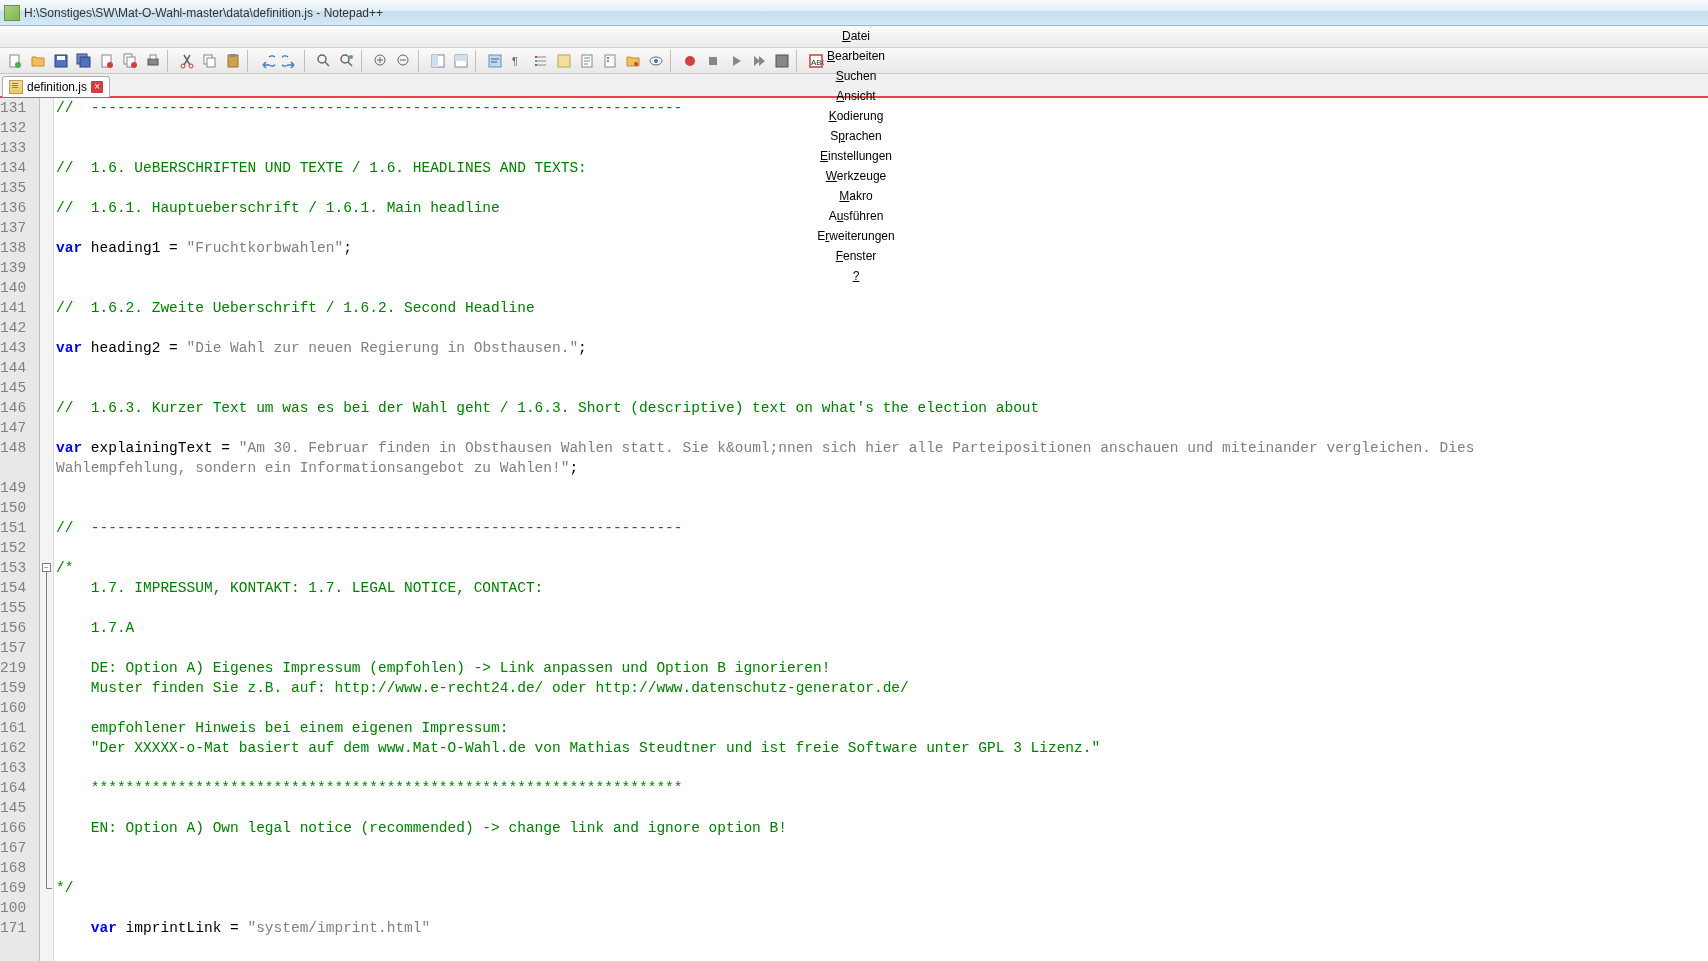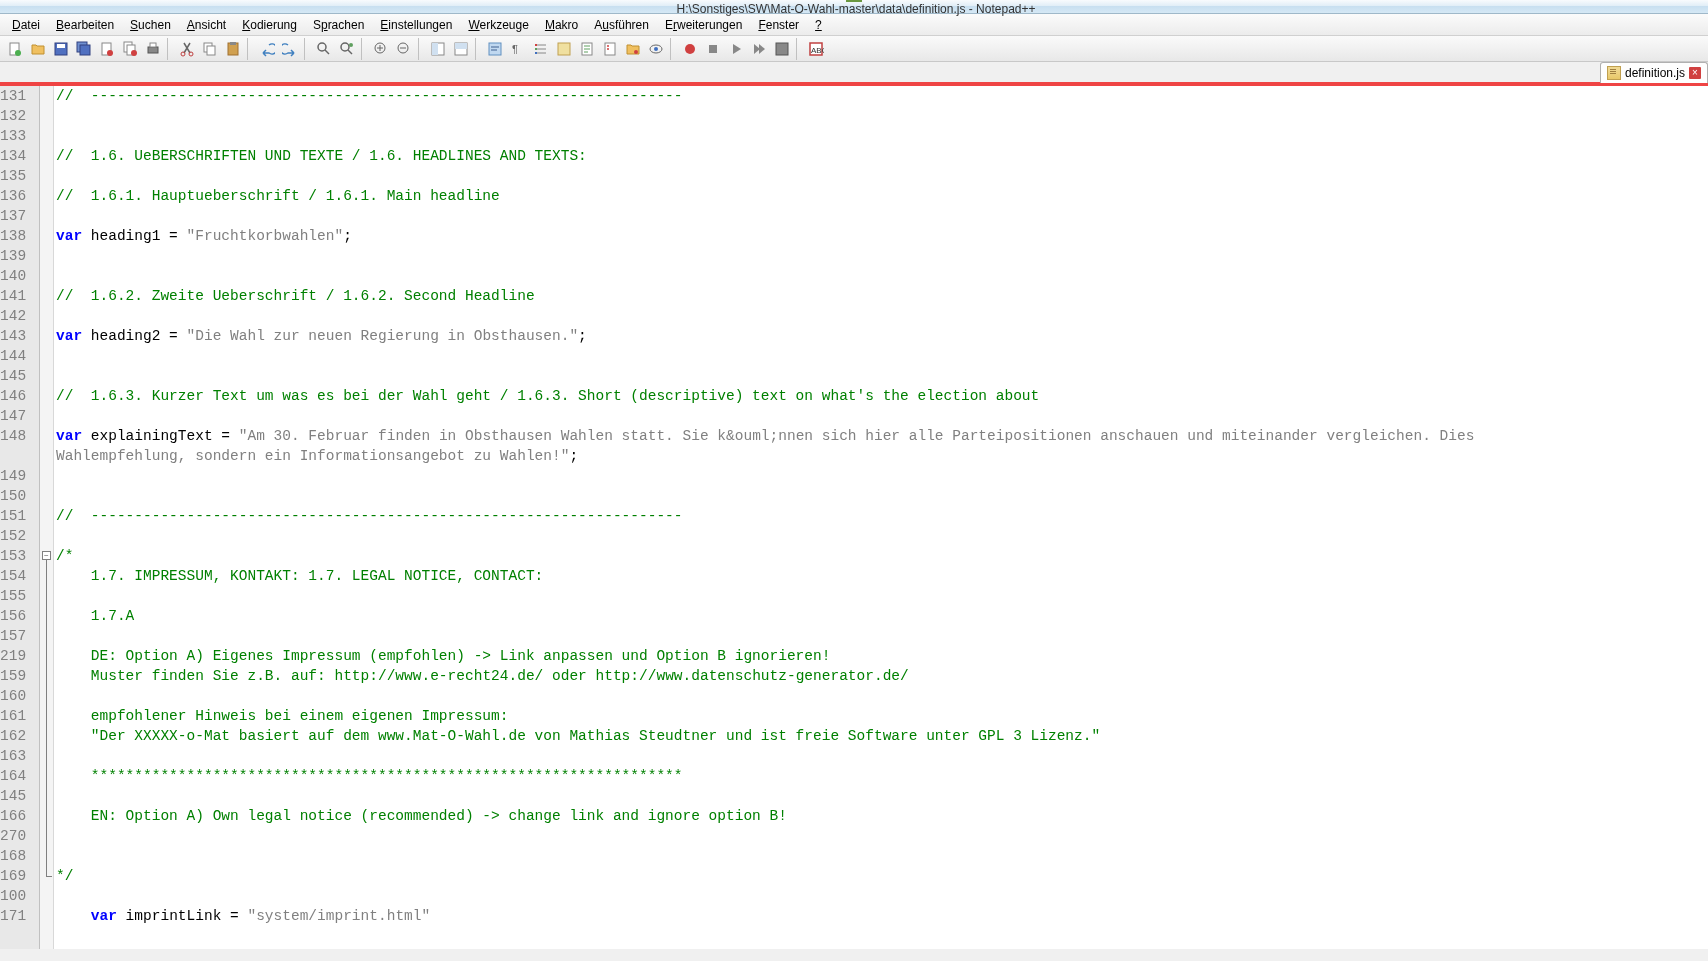--- a/index.html
+++ b/index.html
@@ -5,43 +5,43 @@
 * { margin: 0; padding: 0; box-sizing: border-box; }
 body {
   font-family: "Segoe UI", Tahoma, sans-serif;
   font-size: 12px;
   background: #f0f0f0;
   overflow: hidden;
   width: 1708px;
   height: 961px;
 }
 .titlebar {
-  height: 14px;
+  height: 26px;
   background: linear-gradient(to bottom, #f8fbfd 0%, #e1eef7 45%, #c7dff0 46%, #d5e8f5 100%);
   border-bottom: 1px solid #9fb8c9;
   display: flex;
   align-items: center;
   padding-left: 4px;
-  flex-direction: column;
 }
 .titlebar-icon {
   width: 16px;
   height: 16px;
   margin-right: 4px;
   background: linear-gradient(135deg, #a8d080 0%, #7cb850 100%);
   border: 1px solid #6a9840;
 }
 .titlebar-text { color: #333; font-size: 12px; }
 .menubar {
   height: 22px;
   background: linear-gradient(to bottom, #fbfbfb, #ececec);
   border-bottom: 1px solid #d0d0d0;
   display: flex;
   align-items: center;
   padding-left: 4px;
+  flex-direction: column;
 }
 .menubar span {
   padding: 3px 8px;
   cursor: default;
   color: #000;
 }
 .menubar span u { text-decoration: underline; }
 .toolbar {
   height: 26px;
   background: linear-gradient(to bottom, #fafafa, #e8e8e8);
@@ -58,26 +58,25 @@
   display: flex;
   align-items: center;
   justify-content: center;
   cursor: default;
 }
 .tbtn svg { width: 16px; height: 16px; }
 .tsep { width: 6px; height: 22px; border-left: 1px solid #c0c0c0; margin: 0 2px; }
 .tabbar {
   height: 24px;
   background: #f0f0f0;
-  border-bottom: 4px solid #ef4444;
+  border-bottom: 2px solid #ef4444;
   display: flex;
   align-items: flex-end;
   padding-left: 2px;
   padding-top: 2px;
-  justify-content: flex-end;
 }
 .tab {
   height: 21px;
   background: linear-gradient(to bottom, #fdfdfd, #f0f0f0);
   border: 1px solid #b0b0b0;
   border-bottom: none;
   border-top-left-radius: 3px;
   border-top-right-radius: 3px;
   padding: 0 6px;
   display: flex;
@@ -441,21 +440,21 @@
       <div>157</div>
       <div>219</div>
       <div>159</div>
       <div>160</div>
       <div>161</div>
       <div>162</div>
       <div>163</div>
       <div>164</div>
       <div>145</div>
       <div>166</div>
-      <div>270</div>
+      <div>167</div>
       <div>168</div>
       <div>169</div>
       <div>100</div>
       <div>171</div>
     </div>
   <div class="foldcol" id="foldcol">
       <div class="fold-box" style="position: absolute; top: 465px;">−</div>
       <div class="fold-line-v" style="top: 474px; height: 316px;"></div>
       <div class="fold-end" style="top: 790px;"></div>
     </div>

